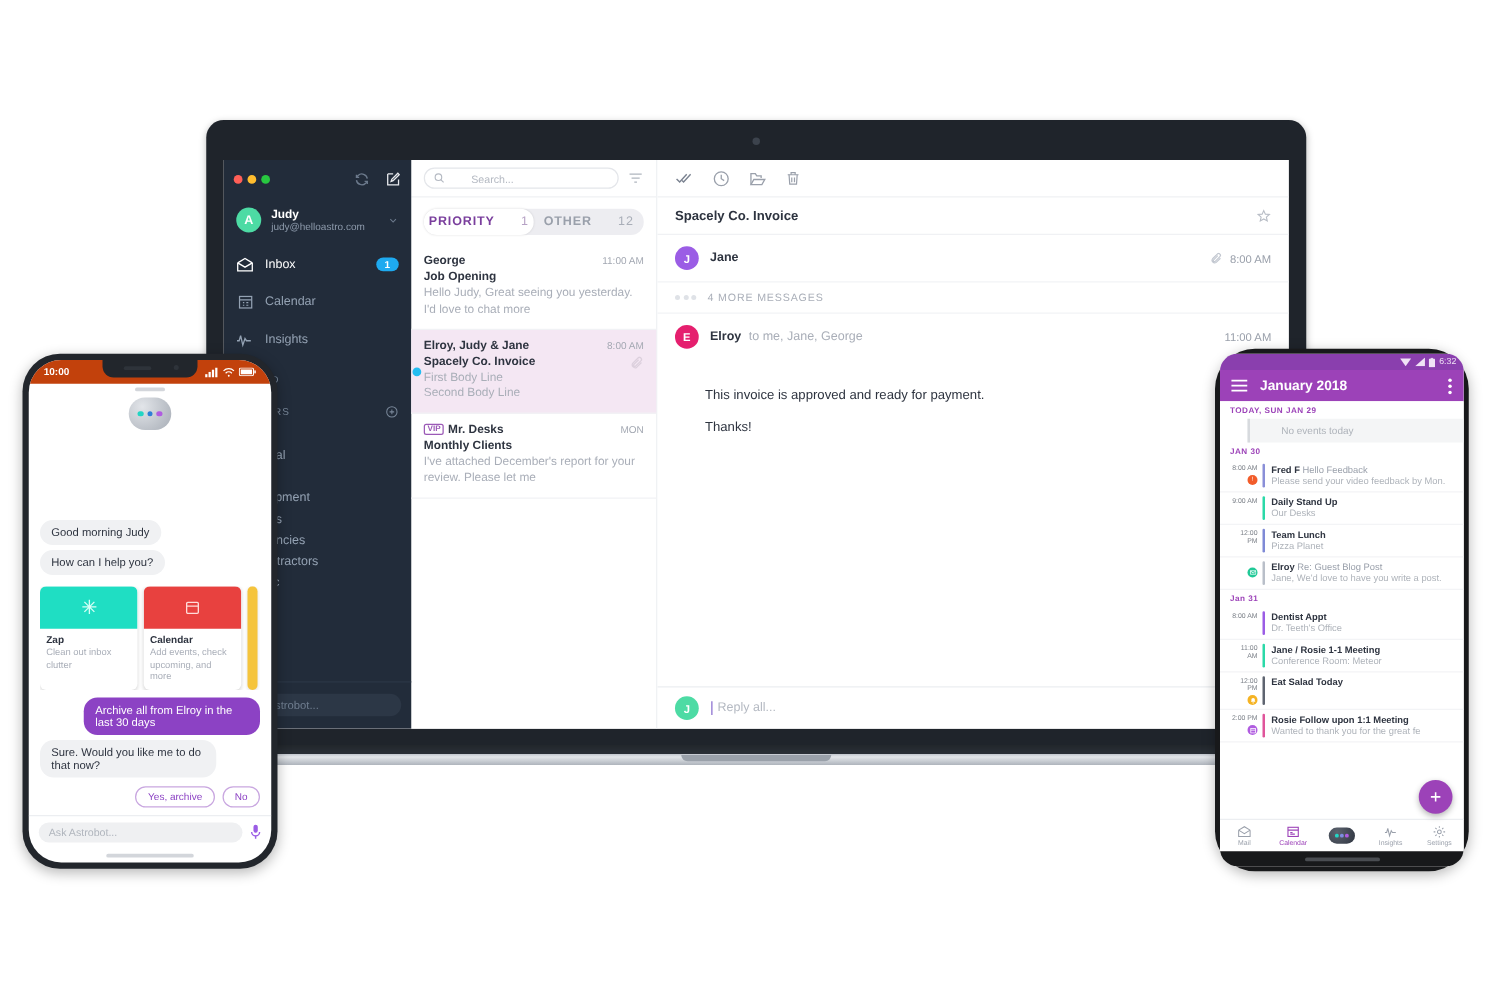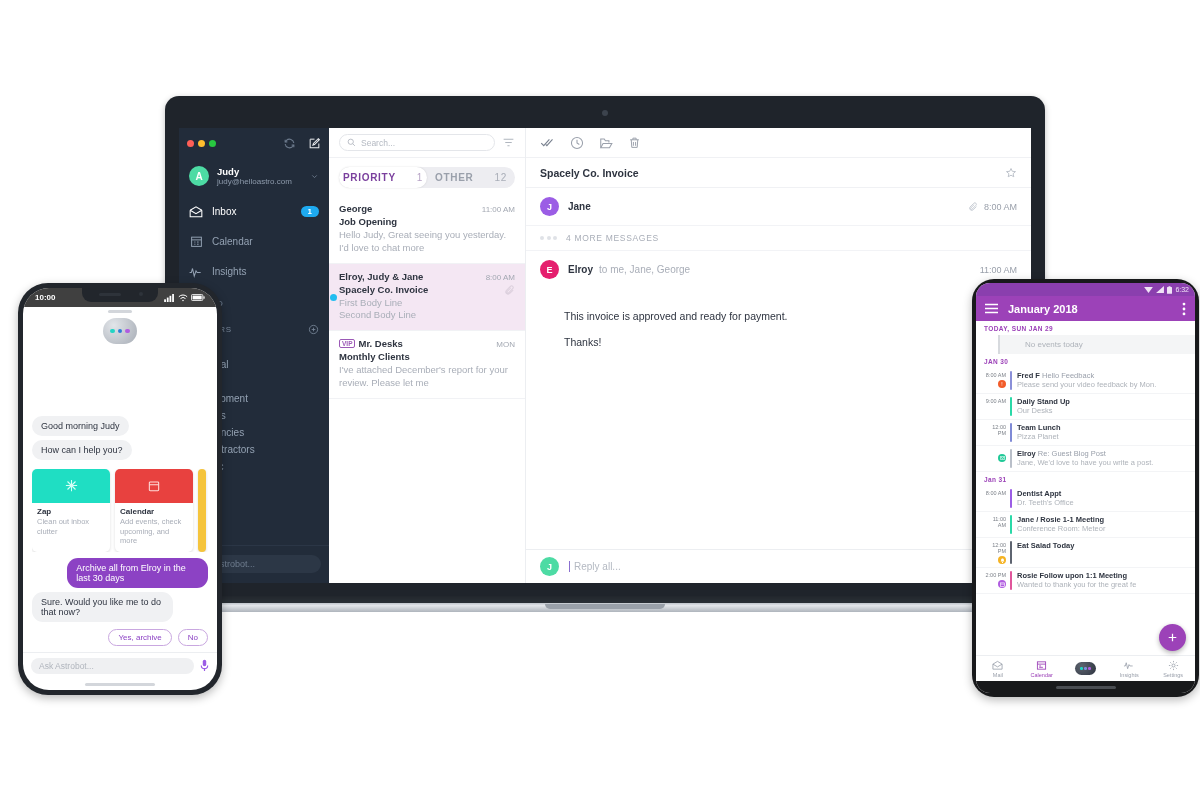--- a/index.html
+++ b/index.html
@@ -64,21 +64,21 @@
   .side-bottom { margin-top:auto; padding:9px 8px 10px 8px; border-top:1px solid #2b3646; }
   .ask { background:#2c3746; border-radius:11px; height:18px; display:flex; align-items:center;
      padding:0 10px; font-size:9px; color:#6f7d8f; }
 
   
   .list { width:197px; flex:0 0 197px; background:#fff; border-right:1px solid #eceef1;
     display:flex; flex-direction:column; }
   .list-search { height:30px; display:flex; align-items:center; gap:7px; padding:0 10px;
      border-bottom:1px solid #f0f1f4; }
   .searchbox { flex:1; height:17px; border:1px solid #e4e6ea; border-radius:9px;
-    display:flex; align-items:center; padding:0 7px; gap:5px; }
+    display:flex; align-items:center; padding:0 7px; gap:21px; }
   .searchbox .ph { font-size:8.5px; color:#b4b9c2; }
   .tabs-wrap { padding:9px 10px 8px 10px; }
   .tabs { height:21px; background:#ededf1; border-radius:11px; display:flex; align-items:center;
      position:relative; }
   .tab { flex:1; display:flex; align-items:center; justify-content:center; gap:21px; height:100%;
      font-size:10px; letter-spacing:.07em; font-weight:bold; }
   .tab.on { background:#fff; border-radius:11px; box-shadow:0 0 2px rgba(0,0,0,.13);
      color:#7a3f9d; }
   .tab.off { color:#9aa0ab; }
   .tab .cnt { font-weight:normal; color:#a9aeb8; }
@@ -124,21 +124,21 @@
     padding:0 14px; gap:10px; }
   .reply .ph { font-size:10px; color:#b4b9c2; border-left:1.5px solid #8a6fd0; padding-left:4px; }
   .reply .arr { margin-left:auto; color:#b0b6bf; }
 
   
   .iphone { position:absolute; left:18px; top:283px; width:204px; height:412px;
     background:#22262c; border-radius:30px; padding:5px;
     box-shadow:0 3px 10px rgba(0,0,0,.28); }
   .iphone-in { width:100%; height:100%; background:#fff; border-radius:26px; overflow:hidden;
     position:relative; display:flex; flex-direction:column; }
-  .ip-status { height:19px; background:#404040; position:relative;
+  .ip-status { height:19px; background:#c2410c; position:relative;
     display:flex; align-items:center; padding:0 12px; }
   .ip-time { font-size:8px; color:#fff; font-weight:bold; }
   .ip-right { margin-left:auto; display:flex; align-items:center; gap:3px; }
   .ip-notch { position:absolute; left:50%; margin-left:-38px; top:0; width:76px; height:14px;
     background:#22262c; border-radius:0 0 9px 9px; }
   .ip-notch i { position:absolute; left:17px; top:5px; width:22px; height:3px; border-radius:2px;
     background:#2e333a; }
   .ip-notch b { position:absolute; right:15px; top:4px; width:4px; height:4px; border-radius:50%;
     background:#2e333a; }
   .ip-handle { height:9px; display:flex; align-items:center; justify-content:center; }
@@ -166,22 +166,22 @@
   .chip { border:1px solid #c9a7e0; color:#8c42c4; font-size:8px; border-radius:10px;
     padding:3px 9px; }
   .ip-input { height:26px; border-top:1px solid #eceef1; display:flex; align-items:center;
     padding:0 8px; gap:6px; }
   .ip-field { flex:1; height:16px; background:#eff0f2; border-radius:8px; display:flex;
     align-items:center; padding:0 8px; font-size:8.5px; color:#b0b5bd; }
   .ip-home { height:12px; display:flex; align-items:center; justify-content:center; }
   .ip-home i { width:70px; height:3px; border-radius:2px; background:#d3d6db; display:block; }
 
   
-  .android { position:absolute; left:972px; top:279px; width:227px; height:418px;
-    background:#18191b; border-radius:22px; padding:4px;
+  .android { position:absolute; left:972px; top:279px; width:203px; height:418px;
+    background:#18191b; border-radius:32px; padding:4px;
     box-shadow:0 3px 10px rgba(0,0,0,.28); }
   .and-in { width:100%; height:100%; background:#fff; border-radius:14px; overflow:hidden;
     display:flex; flex-direction:column; }
   .and-status { height:13px; background:#8a3fae; display:flex; align-items:center;
     justify-content:flex-end; gap:3px; padding:0 6px; }
   .and-status .t { font-size:7px; color:#f0e3f6; }
   .and-bar { height:25px; background:#9c42b8; display:flex; align-items:center; padding:0 9px;
     gap:10px; }
   .and-title { font-size:11px; color:#fff; font-weight:bold; }
   .and-kebab { margin-left:auto; color:#fff; }

